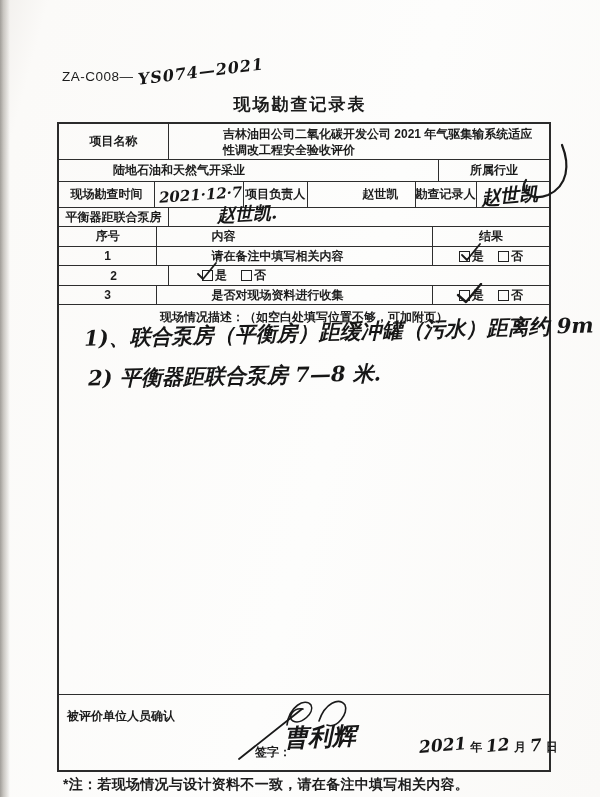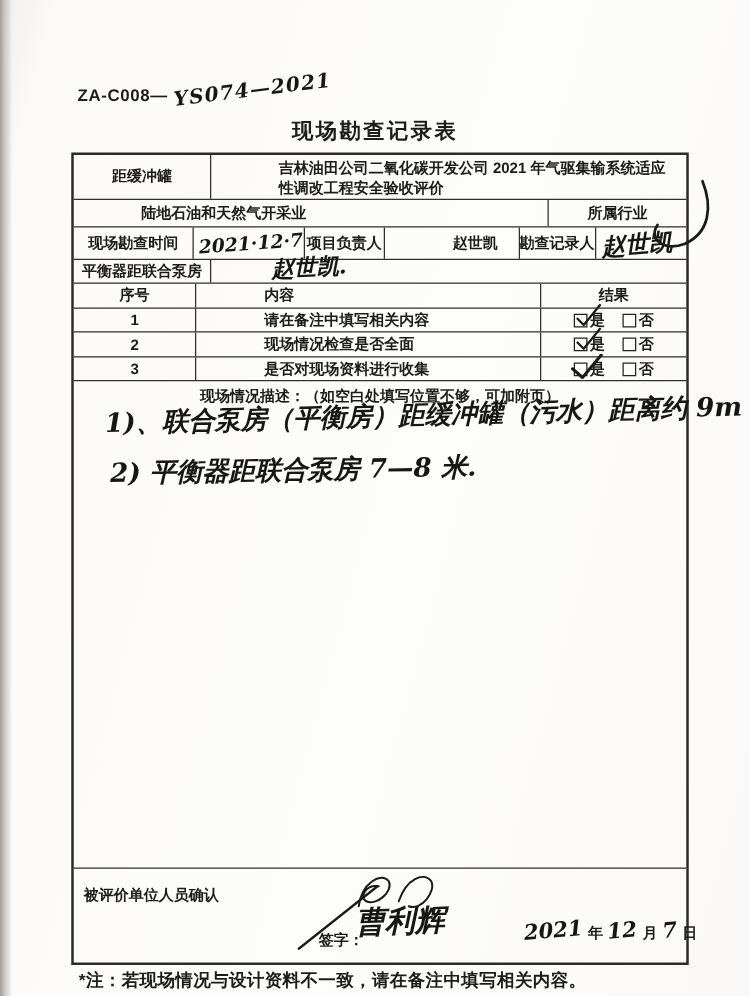--- a/index.html
+++ b/index.html
@@ -11,21 +11,21 @@
   .screen{
     position:relative;width:600px;height:797px;overflow:hidden;
     background:linear-gradient(105deg,#f1efec 0%,#fbfaf8 6%,#fdfdfc 55%,#faf9f7 100%);
     color:#1c1c1c;
   }
   .scan-edge{
     position:absolute;left:0;top:0;width:10px;height:100%;
     background:linear-gradient(to right,#a19e99 0%,#c9c6c1 35%,rgba(250,249,247,0) 100%);
   }
   .doc-number{position:absolute;left:62px;top:66px;white-space:nowrap;}
-  .doc-number .printed{font-weight:bold;font-size:13.5px;letter-spacing:.5px;}
+  .doc-number .printed{font-weight:normal;font-size:13.5px;letter-spacing:.5px;}
   .hand{
     font-family:"DejaVu Serif",serif;font-style:italic;color:#161616;
   }
   .docnum-hand{display:inline-block;font-size:16px;font-weight:bold;transform:rotate(-7deg) translateY(-4px);letter-spacing:1px;}
   .title{
     position:absolute;left:0;top:93px;width:100%;margin:0;text-align:center;
     font-size:17px;font-weight:bold;letter-spacing:2px;
   }
   .form-table{
     position:absolute;left:57px;top:122px;width:494px;height:650px;
@@ -82,21 +82,21 @@
   <div class="doc-number">
     <span class="printed">ZA-C008—</span>
     <span class="hand docnum-hand">YS074—2021</span>
   </div>
 
   <h1 class="title">现场勘查记录表</h1>
 
   <div class="form-table">
 
     <div class="row" style="height:36px">
-      <div class="cell w110 c-center">距缓冲罐</div>
+      <div class="cell w110 c-center">项目名称</div>
       <div class="cell flex1 c-pad">
         <span class="two-line">吉林油田公司二氧化碳开发公司 2021 年气驱集输系统适应性调改工程安全验收评价</span>
       </div>
     </div>
 
     <div class="row" style="height:22px">
       <div class="cell flex1 c-pad">陆地石油和天然气开采业</div>
       <div class="cell w110 c-center">所属行业</div>
     </div>
 
@@ -139,21 +139,20 @@
           </span>
         <span class="cbx-pair">
             <span class="cbx"></span>
             <span>否</span>
           </span>
       </div>
     </div>
 
     <div class="row" style="height:20px">
       <div class="cell w110 c-center">2</div>
-      <div class="cell c-pad" style="width:254px">现场情况检查是否全面</div>
       <div class="cell result-cell" style="width:130px">
         <svg class="tick" width="24" height="20" viewBox="0 0 24 20">
             <path d="M3,13 L8,18 L21,2" stroke-width="1.8"></path>
           </svg>
         <span class="cbx-pair">
             <span class="cbx"></span>
             <span>是</span>
           </span>
         <span class="cbx-pair">
             <span class="cbx"></span>

